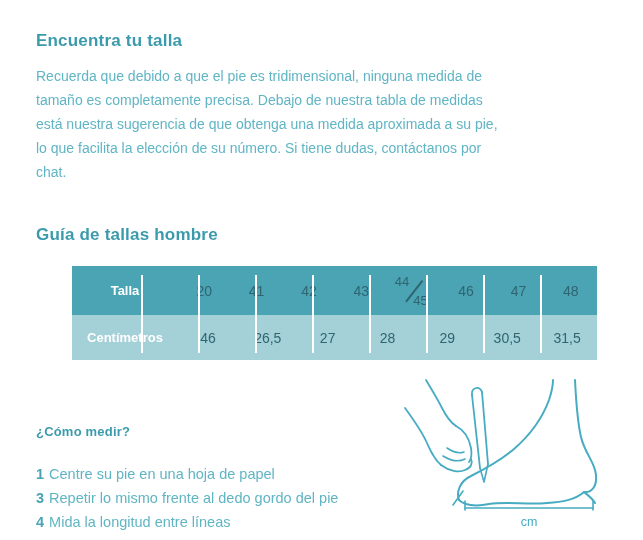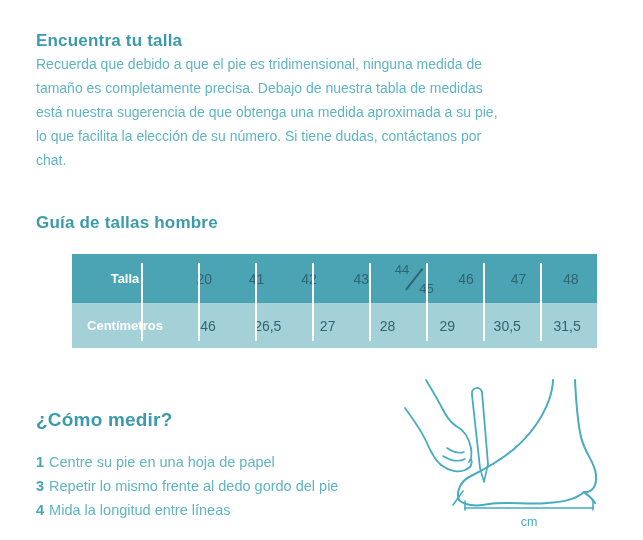--- a/index.html
+++ b/index.html
@@ -5,21 +5,21 @@
   * { margin:0; padding:0; box-sizing:border-box; }
   html,body { width:643px; height:540px; background:#ffffff; overflow:hidden; }
   body { font-family:"Liberation Sans", sans-serif; position:relative; }
   .container { position:relative; padding:30px 36px 0 36px; width:534px; }
 
   .section-heading {
     color:#3b9bad; font-size:17px; font-weight:bold; line-height:22px;
     letter-spacing:.2px;
   }
   .intro-paragraph {
-    margin-top:0; max-width:578px;
+    margin-top:12px; max-width:578px;
     color:#60b5c4; font-size:14px; line-height:24px;
   }
   .guide-heading { margin-top:40px; }
 
   
   .size-table { position:relative; margin-top:20px; width:561px;padding-left:36px; }
   .size-row { display:flex; width:100%; }
   .row-sizes { background:#4ba4b4; height:49px; }
   .row-cm    { background:#a4d0d8; height:45px; }
   .cell {
@@ -32,28 +32,28 @@
   .seps { position:absolute; top:9px; bottom:7px; left:0; right:0; pointer-events:none; }
   .sep { position:absolute; top:0; bottom:0; width:2px; background:#ffffff; }
   .sep:nth-child(1){left:105px;} .sep:nth-child(2){left:162px;}
   .sep:nth-child(3){left:219px;} .sep:nth-child(4){left:276px;}
   .sep:nth-child(5){left:333px;} .sep:nth-child(6){left:390px;}
   .sep:nth-child(7){left:447px;} .sep:nth-child(8){left:504px;}
 
   
   .frac { position:relative; width:42px; height:36px; display:inline-block; }
   .frac-top   { position:absolute; top:1px; left:2px;  font-size:13px;text-align:center; }
-  .frac-bottom{ position:absolute; bottom:1px; right:1px; font-size:13px; }
+  .frac-bottom{ position:absolute; bottom:1px; right:7px; font-size:13px; }
   .frac-slash {
     position:absolute; left:50%; top:50%; width:1.5px; height:27px;
     background:#2e6571; transform:translate(-50%,-50%) rotate(38deg);
   }
 
   
-  .measure-heading { margin-top:60px; font-size:19px; line-height:24px; }
+  .measure-heading { margin-top:60px; font-size:13px; line-height:24px; }
   .steps-list { list-style:none; margin-top:18px; }
   .step-item { color:#60b5c4; font-size:14.5px; line-height:24px; }
   .step-number { color:#47a4b5; font-weight:bold; margin-right:5px; }
 
   
   .foot-illustration { position:absolute; left:403px; top:378px; }
 </style>
 </head>
 <body>
 

